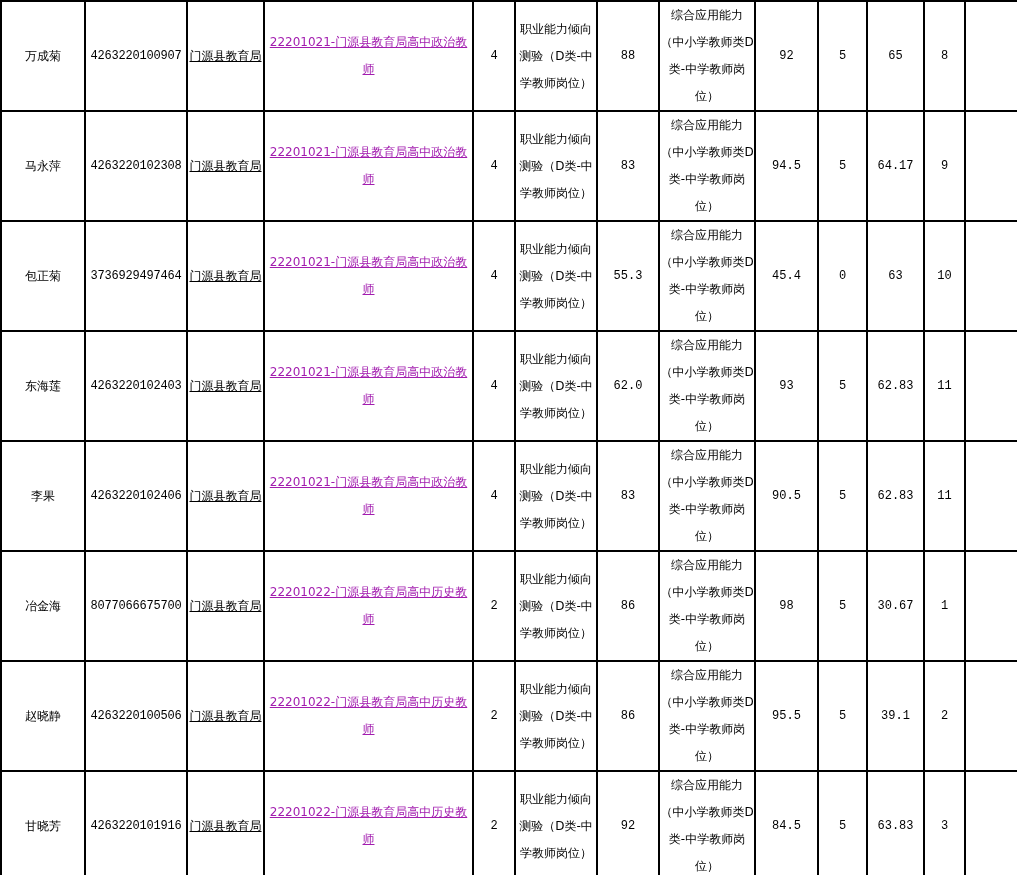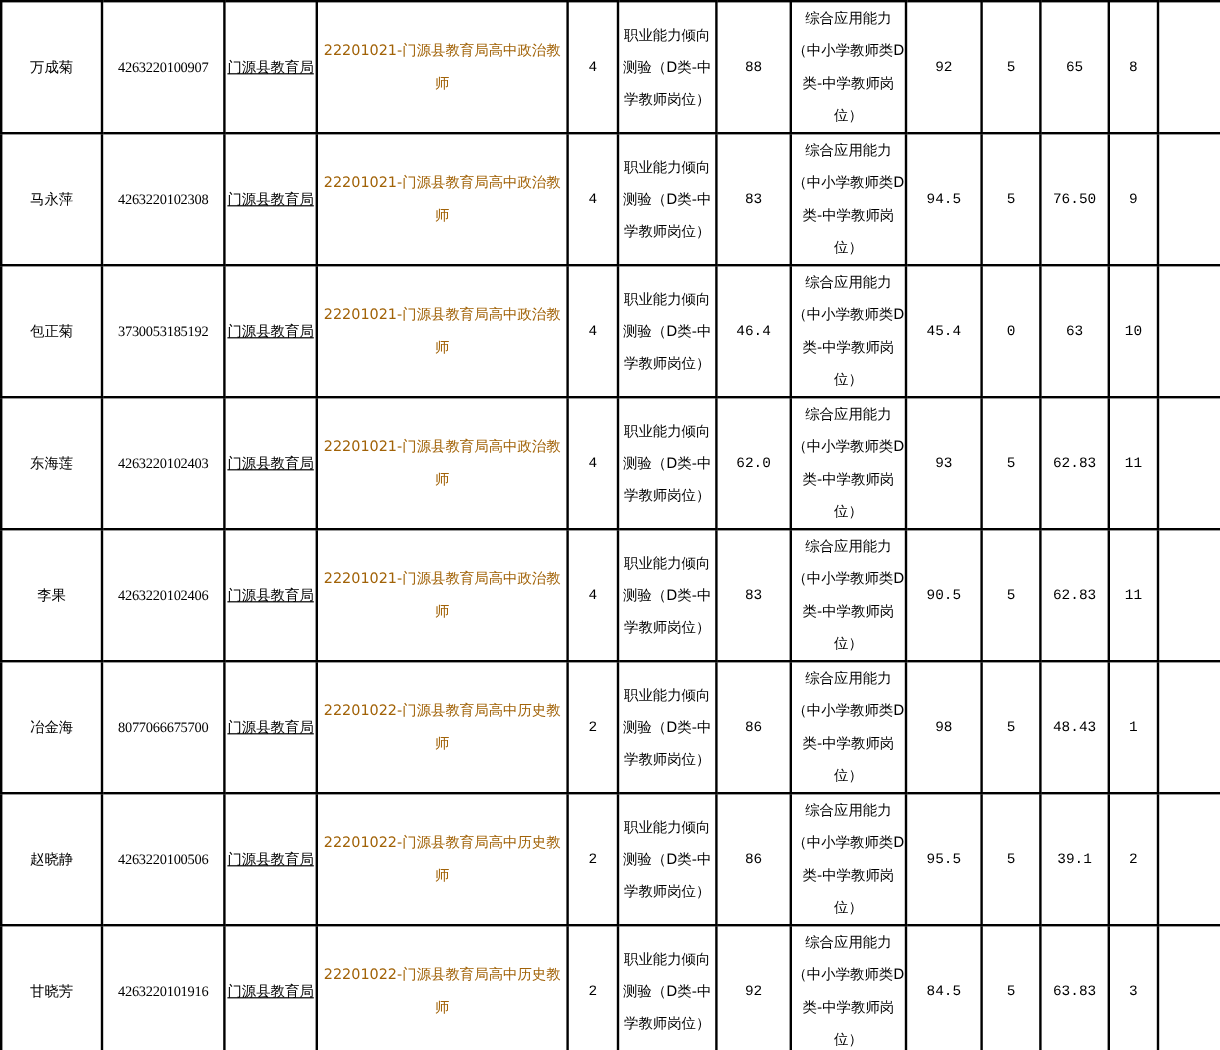--- a/index.html
+++ b/index.html
@@ -16,23 +16,23 @@
     border: 2px solid #000;
     height: 105px;
     padding: 0;
     text-align: center;
     vertical-align: middle;
     font-size: 12px;
     line-height: 27px;
     overflow: hidden;
   }
   td.name { font-size: 12px; margin-top: 31px; }
-  td.ticket { font-size: 11px; font-family: Liberation Serif, serif; letter-spacing: -0.2px; }
+  td.ticket { font-size: 11px; font-family: Liberation Mono, monospace; letter-spacing: -0.2px; }
   td.dept { font-size: 12.5px; padding: 0 6px; text-decoration: underline; }
-  td.pos { text-align: left; padding: 0 6px 0 6px; font-size: 12px; color: #a16207; }
+  td.pos { text-align: left; padding: 0 6px 0 6px; font-size: 12px; color: #a21caf; text-decoration: underline; }
   td.num { font-family: "Liberation Mono", monospace; font-size: 11px; }
   td.exam { font-size: 12.5px; padding: 0 4px; }
 </style>
 </head>
 <body>
 
 <table class="results">
   <colgroup>
     <col style="width:84px">
     <col style="width:102px">
@@ -68,32 +68,32 @@
     <td class="name">马永萍</td>
     <td class="ticket">4263220102308</td>
     <td class="dept">门源县教育局</td>
     <td class="pos">22201021-门源县教育局高中政治教师</td>
     <td class="num">4</td>
     <td class="exam">职业能力倾向测验（D类-中学教师岗位）</td>
     <td class="num">83</td>
     <td class="exam">综合应用能力（中小学教师类D类-中学教师岗位）</td>
     <td class="num">94.5</td>
     <td class="num">5</td>
-    <td class="num">76.50</td>
+    <td class="num">64.17</td>
     <td class="num">9</td>
     <td class="num"></td>
   </tr>
       <tr>
     <td class="name">包正菊</td>
-    <td class="ticket">3730053185192</td>
+    <td class="ticket">3736929497464</td>
     <td class="dept">门源县教育局</td>
     <td class="pos">22201021-门源县教育局高中政治教师</td>
     <td class="num">4</td>
     <td class="exam">职业能力倾向测验（D类-中学教师岗位）</td>
-    <td class="num">46.4</td>
+    <td class="num">55.3</td>
     <td class="exam">综合应用能力（中小学教师类D类-中学教师岗位）</td>
     <td class="num">45.4</td>
     <td class="num">0</td>
     <td class="num">63</td>
     <td class="num">10</td>
     <td class="num"></td>
   </tr>
       <tr>
     <td class="name">东海莲</td>
     <td class="ticket">4263220102403</td>
@@ -128,21 +128,21 @@
     <td class="name">冶金海</td>
     <td class="ticket">8077066675700</td>
     <td class="dept">门源县教育局</td>
     <td class="pos">22201022-门源县教育局高中历史教师</td>
     <td class="num">2</td>
     <td class="exam">职业能力倾向测验（D类-中学教师岗位）</td>
     <td class="num">86</td>
     <td class="exam">综合应用能力（中小学教师类D类-中学教师岗位）</td>
     <td class="num">98</td>
     <td class="num">5</td>
-    <td class="num">48.43</td>
+    <td class="num">30.67</td>
     <td class="num">1</td>
     <td class="num"></td>
   </tr>
       <tr>
     <td class="name">赵晓静</td>
     <td class="ticket">4263220100506</td>
     <td class="dept">门源县教育局</td>
     <td class="pos">22201022-门源县教育局高中历史教师</td>
     <td class="num">2</td>
     <td class="exam">职业能力倾向测验（D类-中学教师岗位）</td>

